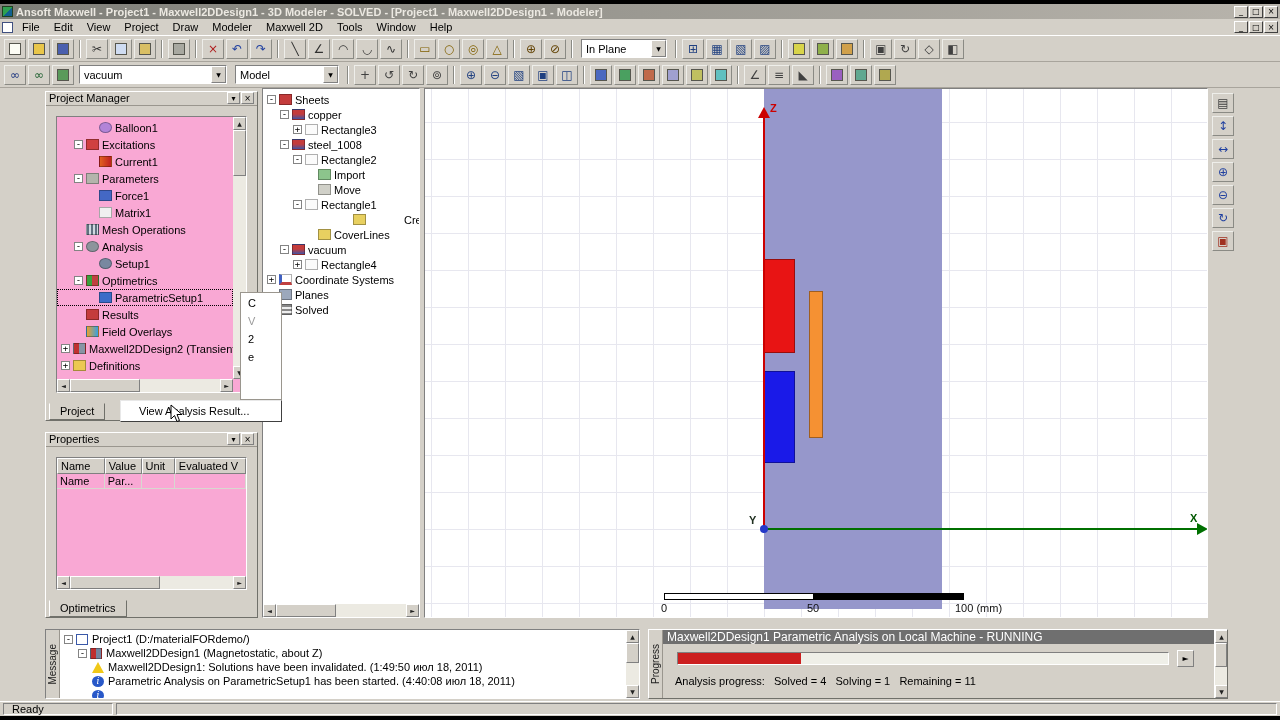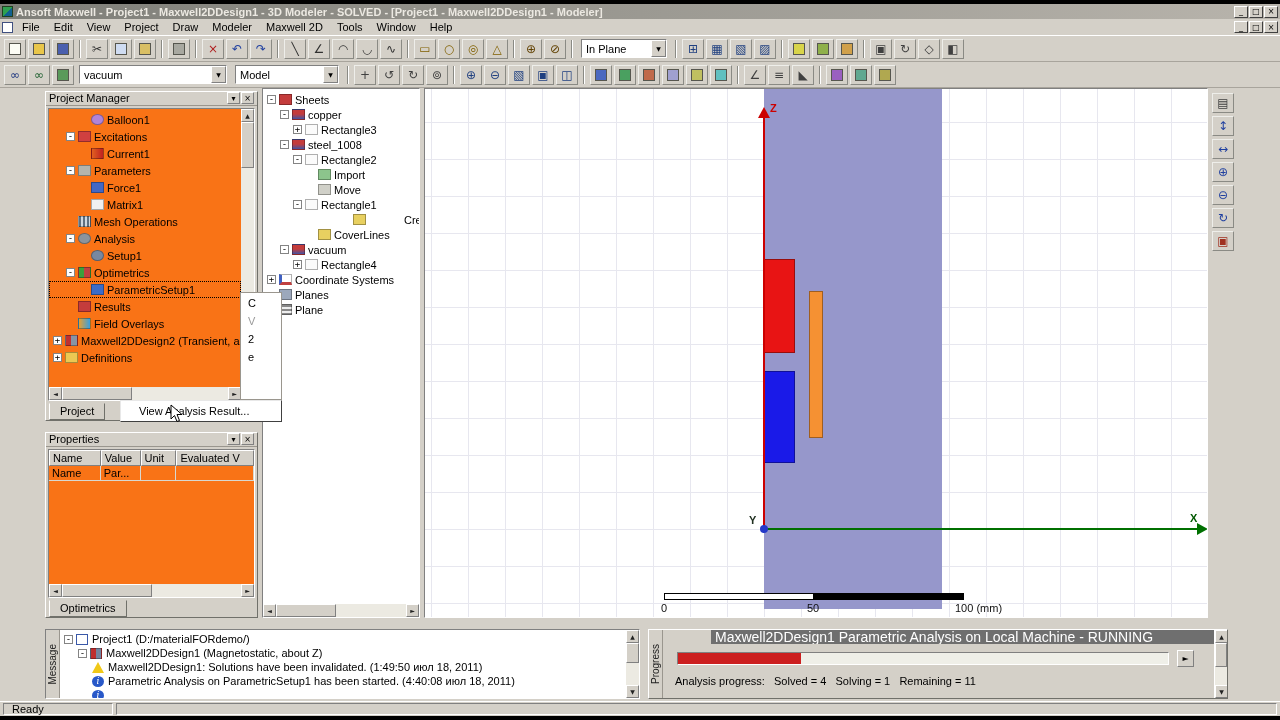--- a/index.html
+++ b/index.html
@@ -43,21 +43,21 @@
   .main{position:absolute;left:0;right:0;top:84px;height:539px;background:var(--face);overflow:hidden;}
 
   .panel{position:absolute;display:flex;flex-direction:column;background:var(--face);
     border:1px solid;border-color:#fff #70706a #70706a #fff;}
   .pm-panel{left:45px;top:3px;width:213px;height:330px;}
   .props-panel{left:45px;top:344px;width:213px;height:186px;}
   .phead{height:14px;display:flex;padding:0 3px;border-bottom:1px solid #9a968e;}
   .ptitle{flex:1;font-size:11px;}
   .pbtn{width:13px;height:12px;background:var(--face);border:1px solid;border-color:#fff #808080 #808080 #fff;
     font-size:8px;line-height:9px;text-align:center;padding:0;margin-left:1px;flex:none;font-family:"DejaVu Sans",sans-serif;}
-  .pbody{flex:1;margin:2px;background:#f97316;border:1px solid;border-color:#808080 #fff #fff #808080;position:relative;overflow:hidden;}
+  .pbody{flex:1;margin:10px;background:#f9a8d4;border:1px solid;border-color:#808080 #fff #fff #808080;position:relative;overflow:hidden;}
   .tabrow{height:17px;display:flex;align-items:flex-start;padding-left:3px;}
   .tab{background:var(--face);border:1px solid;border-color:#fff #70706a #70706a #fff;border-top-color:var(--face);
     padding:1px 10px 2px 10px;font-size:11px;}
 
   .tcontent{position:absolute;left:0;top:0;right:13px;bottom:13px;overflow:hidden;padding-top:2px;}
   .tcontent-nosb{position:absolute;left:0;top:0;right:0;bottom:13px;overflow:hidden;padding-top:3px;}
   .trow{height:17px;display:flex;align-items:center;white-space:nowrap;}
   .trow-s{height:15px;}
   .tsel{outline:1px dotted #000;outline-offset:-1px;}
   .exp{width:9px;height:9px;border:1px solid #848484;background:#fff;font-size:9px;line-height:7px;text-align:center;
@@ -162,22 +162,22 @@
   .m-warn{width:0;height:0;border-left:6px solid transparent;border-right:6px solid transparent;
     border-bottom:11px solid #f0c818;}
   .m-info{background:#2858c8;border-radius:50%;color:#fff;font-size:9px;line-height:11px;text-align:center;
     font-family:"DejaVu Serif",serif;font-style:italic;}
   .m-info::after{content:"i";}
   .msgsb{position:absolute;top:0;right:0;bottom:0;width:13px;background:#eceae2;display:flex;flex-direction:column;}
 
   .progwin{position:absolute;left:648px;top:2px;width:580px;height:70px;background:var(--face);
     border:1px solid;border-color:#fff #70706a #70706a #fff;display:flex;overflow:hidden;}
   .progbody{flex:1;position:relative;overflow:hidden;}
-  .prtitle{height:14px;background:#6f6f6f;color:#fff;font-size:14px;display:flex;align-items:center;
-    padding-left:4px;white-space:nowrap;overflow:hidden;margin-left:48px;}
+  .prtitle{height:14px;background:#6f6f6f;color:#fff;font-size:12px;display:flex;align-items:center;
+    padding-left:4px;white-space:nowrap;overflow:hidden;}
   .ptrack{position:absolute;left:14px;top:22px;width:492px;height:13px;background:#efefe8;
     border:1px solid;border-color:#808080 #fff #fff #808080;}
   .pfill{height:100%;background:#cc1f1f;}
   .pplay{position:absolute;left:514px;top:20px;width:17px;height:17px;background:var(--face);
     border:1px solid;border-color:#fff #808080 #808080 #fff;font-size:8px;text-align:center;line-height:15px;
     padding:0;font-family:"DejaVu Sans",sans-serif;}
   .pstatus{position:absolute;left:12px;top:45px;white-space:pre;font-size:11px;}
   .progsb{width:13px;flex:none;background:#eceae2;display:flex;flex-direction:column;border-left:1px solid #fff;}
 
   
@@ -631,21 +631,21 @@
             <span class="tlabel">Coordinate Systems</span>
           </div>
           <div class="trow trow-s" style="padding-left: 4px;">
             <span class="exp-sp"></span>
             <span class="ti t-planes"></span>
             <span class="tlabel">Planes</span>
           </div>
           <div class="trow trow-s" style="padding-left: 4px;">
             <span class="exp-sp"></span>
             <span class="ti t-lists"></span>
-            <span class="tlabel">Plane</span>
+            <span class="tlabel">Solved</span>
           </div>
         </div>
       <div class="sbh sbh-full">
         <button class="sbtn">◄</button>
         <div class="strack">
             <div class="sthumb sthumb-h" style="width:60px"></div>
           </div>
         <button class="sbtn">►</button>
       </div>
     </div>

